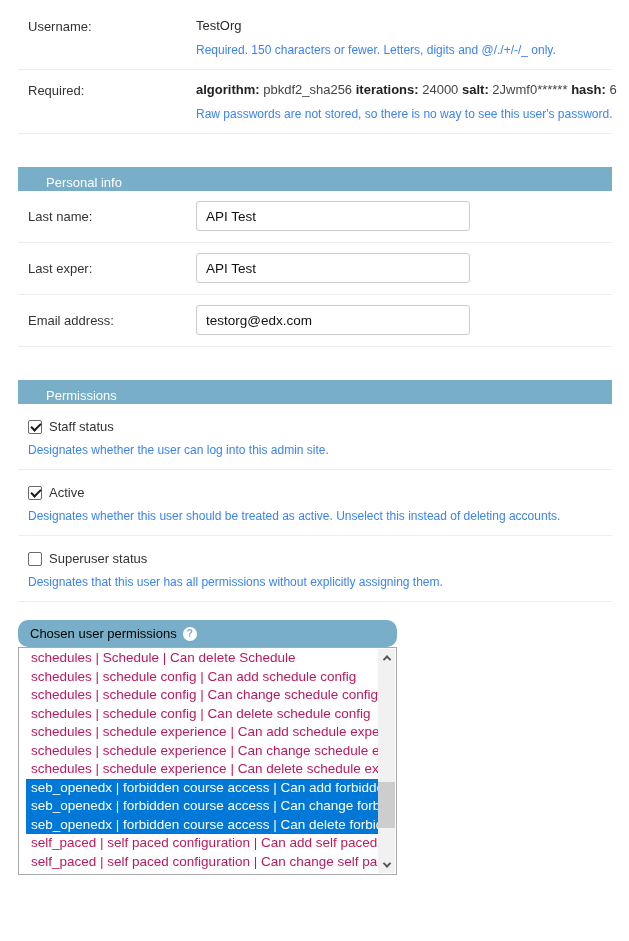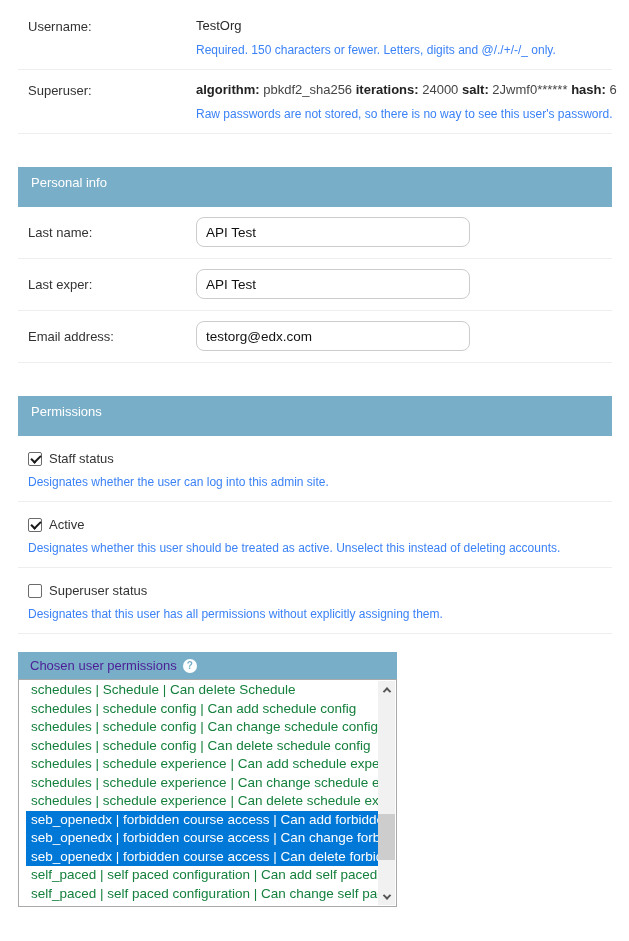--- a/index.html
+++ b/index.html
@@ -22,31 +22,31 @@
   .readonly-value { color: #2b2b2b; line-height: 16px; }
   .help { color: #3b82f6; font-size: 12px; line-height: 15px; margin-top: 9px; }
   .hash-line { white-space: nowrap; overflow: visible; line-height: 16px; color: #444; }
   .hash-line b { color: #222; }
 
   
   .module { margin-top: 33px; }
   .module-header {
     background: #79aec8; color: #fff;
     font-size: 13px; font-weight: 400;
-    height: 40px; line-height: 32px;
-    padding-left: 13px;
+    height: 24px; line-height: 32px;
+    padding-left: 28px;
   }
   .input-row {
     display: grid; grid-template-columns: 168px 1fr; align-items: center;
     border-bottom: 1px solid #eee;
     padding: 10px 0 11px 10px;
   }
   .text-input {
     width: 274px; height: 30px;
-    border: 1px solid #ccc; border-radius: 8px;
+    border: 1px solid #ccc; border-radius: 3px;
     padding: 12px 9px; font-family: "Liberation Sans", sans-serif;
     font-size: 13.5px; color: #111; background: #fff; outline: none;
   }
 
   
   .check-row { border-bottom: 1px solid #eee; padding: 15px 0 11px 10px; }
   .check-line { display: flex; align-items: center; gap: 7px; }
   .checkbox {
     width: 14px; height: 14px; background: #fff;
     border: 1px solid #6b6b6b; border-radius: 2px; position: relative; flex: 0 0 auto;
@@ -56,40 +56,40 @@
     width: 4px; height: 8px;
     border: solid #1a1a1a; border-width: 0 2px 2px 0;
     transform: rotate(45deg);
   }
   .check-label { color: #333; line-height: 16px; }
   .check-row .help { margin-top: 8px; }
 
   
   .selector { margin-top: 18px; width: 379px; }
   .selector-header {
-    background: #79aec8; color: #4c1d95;
+    background: #79aec8; color: #000000;
     height: 27px; line-height: 27px; padding-left: 12px;
-    font-size: 13px; display: flex; align-items: center; gap: 6px;
+    font-size: 13px; display: flex; align-items: center; gap: 6px; border-radius: 10px;
   }
   .help-icon {
     width: 14px; height: 14px; border-radius: 50%;
     background: #fff; color: #79aec8;
     font-size: 10px; font-weight: bold; line-height: 14px;
     text-align: center; display: inline-block;
   }
   .help-icon::after { content: "?"; }
   .select-box {
     position: relative; width: 379px; height: 228px;
     border: 1px solid #a9a9a9; background: #fff; overflow: hidden;
   }
   .options { position: absolute; left: 0; top: 1px; right: 18px; bottom: 0; overflow: hidden; }
   .option {
     height: 18.5px; line-height: 18.5px;
     margin-left: 7px; padding-left: 5px;
-    font-size: 13.5px; color: #15803d;
+    font-size: 13.5px; color: #be185d;
     white-space: nowrap; overflow: hidden;
   }
   .option.selected { background: #0078d7; color: #fff; }
 
   
   .scrollbar {
     position: absolute; top: 1px; right: 1px; bottom: 1px; width: 17px;
     background: #f1f1f1;
   }
   .scroll-btn {
@@ -113,21 +113,21 @@
   <div class="inset">
     <div class="form-row two-col">
       <div class="field-label">Username:</div>
       <div>
         <div class="readonly-value">TestOrg</div>
         <div class="help">Required. 150 characters or fewer. Letters, digits and @/./+/-/_ only.</div>
       </div>
     </div>
 
     <div class="form-row two-col">
-      <div class="field-label">Superuser:</div>
+      <div class="field-label">Required:</div>
       <div>
         <div class="hash-line">
           <b>algorithm:</b>
           <span>pbkdf2_sha256</span>
           <b>iterations:</b>
           <span>24000</span>
           <b>salt:</b>
           <span>2Jwmf0******</span>
           <b>hash:</b>
           <span>6</span>

